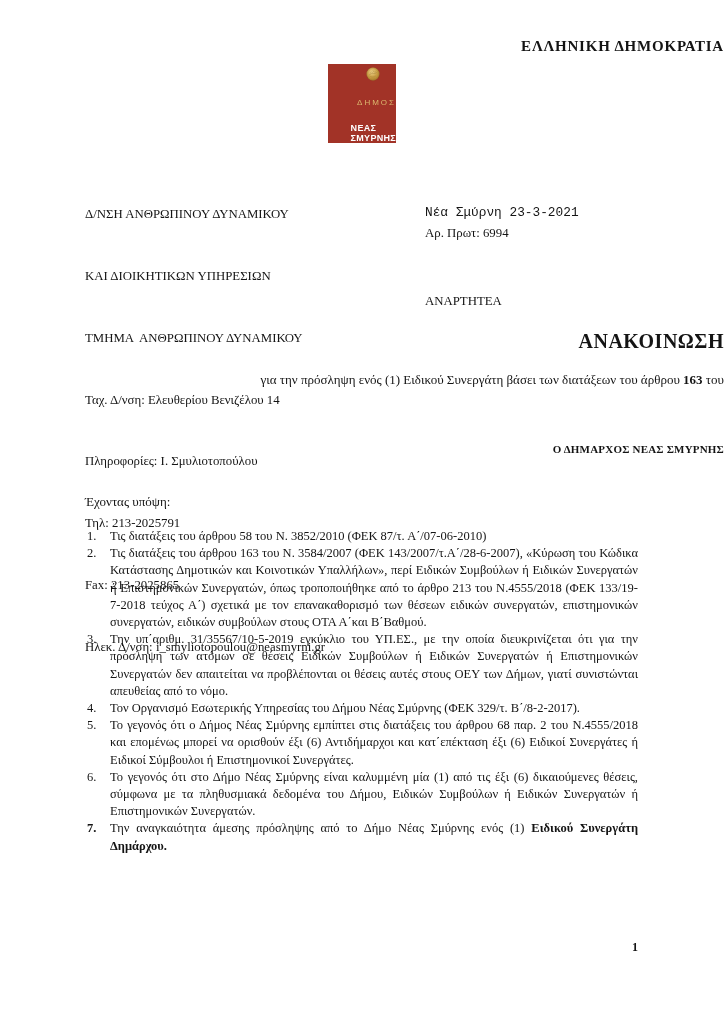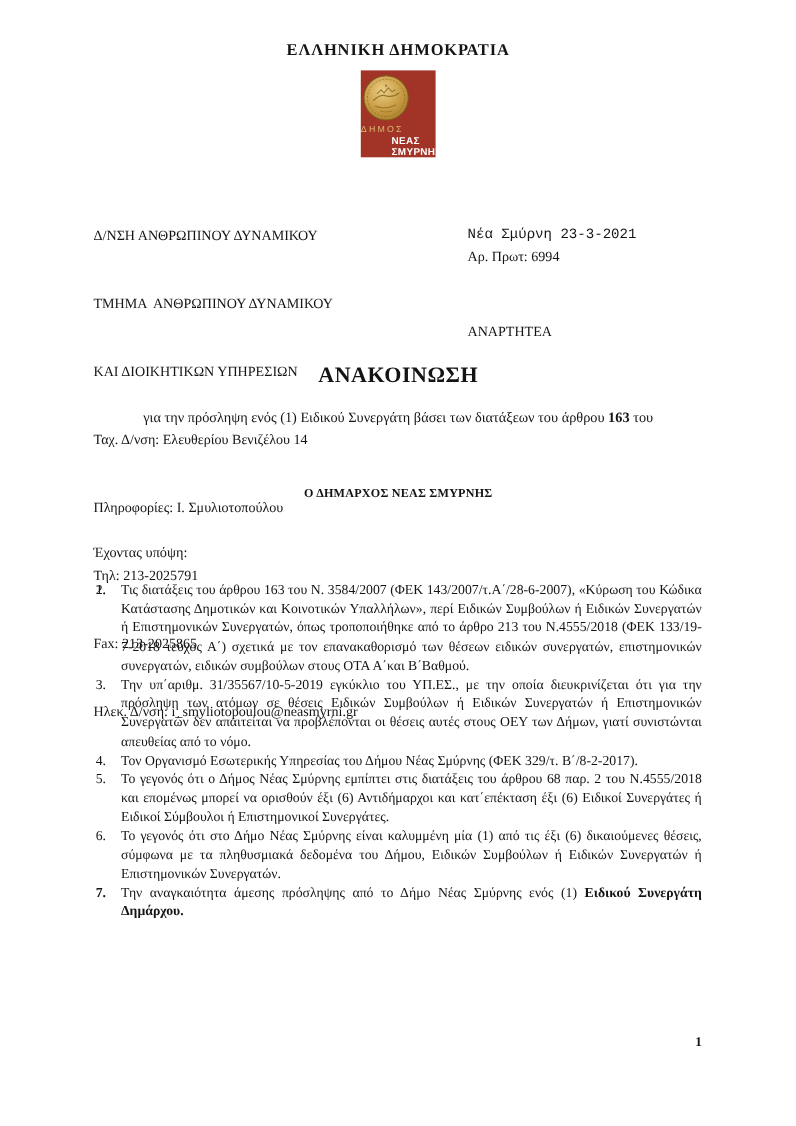--- a/index.html
+++ b/index.html
@@ -1,26 +1,26 @@
 <!DOCTYPE html>
 <html><head>
 <meta charset="utf-8">
 <style>
   html,body { margin:0; padding:0; background:#ffffff; }
   .page {
     position:relative; width:724px; height:1024px; background:#ffffff;
     font-family:"Liberation Serif", serif; color:#141414; overflow:hidden;
   }
-  .c { position:absolute; left:0; right:0; text-align:center; }
+  .c { position:absolute; left:0; right:0; text-align:right; }
   .republic { top:38px; font-size:15px; font-weight:bold; letter-spacing:0.8px; }
 
   .logo {
     position:absolute; top:64px; left:50%; transform:translateX(-50%);
     width:68px; height:79px; background:#a23327;
-    display:flex; flex-direction:column; align-items:flex-start; box-sizing:border-box;
+    display:flex; flex-direction:column; align-items:flex-end; box-sizing:border-box;gap:15px;
   }
   .coin { width:46px; height:46px; margin-top:3px; }
   .logo-dimos {
     font-family:"Liberation Sans", sans-serif; font-size:8px; letter-spacing:2px;
     color:#dcb96e; margin-top:2px; line-height:9px;
   }
   .logo-name {
     font-family:"Liberation Sans", sans-serif; font-size:9px; font-weight:bold;
     color:#ffffff; letter-spacing:0.3px; margin-top:1px; line-height:10px;padding-left:28px;
   }
@@ -74,42 +74,42 @@
       <path d="M15 20 l4 -4 l3 3 l4 -5 l4 4 l3 -2" fill="none" stroke="#7d5c1e" stroke-width="1.1" opacity="0.7"></path>
       <path d="M18 37 q6 2 12 0" fill="none" stroke="#7d5c1e" stroke-width="0.9" opacity="0.5"></path>
       <circle cx="24" cy="12" r="1.2" fill="#7d5c1e" opacity="0.6"></circle>
     </svg>
     <div class="logo-dimos">ΔΗΜΟΣ</div>
     <div class="logo-name">ΝΕΑΣ ΣΜΥΡΝΗΣ</div>
   </div>
 
   <div class="addr">
     <div>Δ/ΝΣΗ ΑΝΘΡΩΠΙΝΟΥ ΔΥΝΑΜΙΚΟΥ</div>
+    <div>ΚΑΙ ΔΙΟΙΚΗΤΙΚΩΝ ΥΠΗΡΕΣΙΩΝ</div>
     <div>ΤΜΗΜΑ  ΑΝΘΡΩΠΙΝΟΥ ΔΥΝΑΜΙΚΟΥ</div>
-    <div>ΚΑΙ ΔΙΟΙΚΗΤΙΚΩΝ ΥΠΗΡΕΣΙΩΝ</div>
     <div>Ταχ. Δ/νση: Ελευθερίου Βενιζέλου 14</div>
     <div>Πληροφορίες: Ι. Σμυλιοτοπούλου</div>
     <div>Τηλ: 213-2025791</div>
     <div>Fax: 213-2025865</div>
     <div>Ηλεκ. Δ/νση: i_smyliotopoulou@neasmyrni.gr</div>
   </div>
 
   <div class="meta meta-date">Νέα Σμύρνη 23-3-2021</div>
   <div class="meta meta-prot">Αρ. Πρωτ: 6994</div>
   <div class="meta meta-anart">ΑΝΑΡΤΗΤΕΑ</div>
 
   <div class="c title-main">ΑΝΑΚΟΙΝΩΣΗ</div>
   <div class="c title-sub"><span>για την πρόσληψη ενός (1) Ειδικού Συνεργάτη βάσει των διατάξεων του άρθρου </span><span class="b">163</span><span> του</span></div>
 
   <div class="c heading">Ο ΔΗΜΑΡΧΟΣ ΝΕΑΣ ΣΜΥΡΝΗΣ</div>
 
   <div class="preamble">Έχοντας υπόψη:</div>
 
   <div class="list">
-      <div class="li"><span class="num">1.</span></div>
+      <div class="li"><span class="num">1.</span><span><span>Τις διατάξεις του άρθρου 58 του Ν. 3852/2010 (ΦΕΚ 87/τ. Α΄/07-06-2010)</span></span></div>
       <div class="li"><span class="num">2.</span><span><span>Τις διατάξεις του άρθρου 163 του Ν. 3584/2007 (ΦΕΚ 143/2007/τ.Α΄/28-6-2007), «Κύρωση του Κώδικα Κατάστασης Δημοτικών και Κοινοτικών Υπαλλήλων», περί Ειδικών Συμβούλων ή Ειδικών Συνεργατών ή Επιστημονικών Συνεργατών, όπως τροποποιήθηκε από το άρθρο 213 του Ν.4555/2018 (ΦΕΚ 133/19-7-2018 τεύχος Α΄) σχετικά με τον επανακαθορισμό των θέσεων ειδικών συνεργατών, επιστημονικών συνεργατών, ειδικών συμβούλων στους ΟΤΑ Α΄και Β΄Βαθμού.</span></span></div>
       <div class="li"><span class="num">3.</span><span><span>Την υπ΄αριθμ. 31/35567/10-5-2019 εγκύκλιο του ΥΠ.ΕΣ., με την οποία διευκρινίζεται ότι για την πρόσληψη των ατόμων σε θέσεις Ειδικών Συμβούλων ή Ειδικών Συνεργατών ή Επιστημονικών Συνεργατών δεν απαιτείται να προβλέπονται οι θέσεις αυτές στους ΟΕΥ των Δήμων, γιατί συνιστώνται απευθείας από το νόμο.</span></span></div>
       <div class="li"><span class="num">4.</span><span><span>Τον Οργανισμό Εσωτερικής Υπηρεσίας του Δήμου Νέας Σμύρνης (ΦΕΚ 329/τ. Β΄/8-2-2017).</span></span></div>
       <div class="li"><span class="num">5.</span><span><span>Το γεγονός ότι ο Δήμος Νέας Σμύρνης εμπίπτει στις διατάξεις του άρθρου 68 παρ. 2 του Ν.4555/2018 και επομένως μπορεί να ορισθούν έξι (6) Αντιδήμαρχοι και κατ΄επέκταση έξι (6) Ειδικοί Συνεργάτες ή Ειδικοί Σύμβουλοι ή Επιστημονικοί Συνεργάτες.</span></span></div>
       <div class="li"><span class="num">6.</span><span><span>Το γεγονός ότι στο Δήμο Νέας Σμύρνης είναι καλυμμένη μία (1) από τις έξι (6) δικαιούμενες θέσεις, σύμφωνα με τα πληθυσμιακά δεδομένα του Δήμου, Ειδικών Συμβούλων ή Ειδικών Συνεργατών ή Επιστημονικών Συνεργατών.</span></span></div>
       <div class="li"><span class="num b">7.</span><span><span>Την αναγκαιότητα άμεσης πρόσληψης από το Δήμο Νέας Σμύρνης ενός (1) </span><span class="b">Ειδικού Συνεργάτη Δημάρχου.</span></span></div>
     </div>
 
   <div class="pageno">1</div>
 

